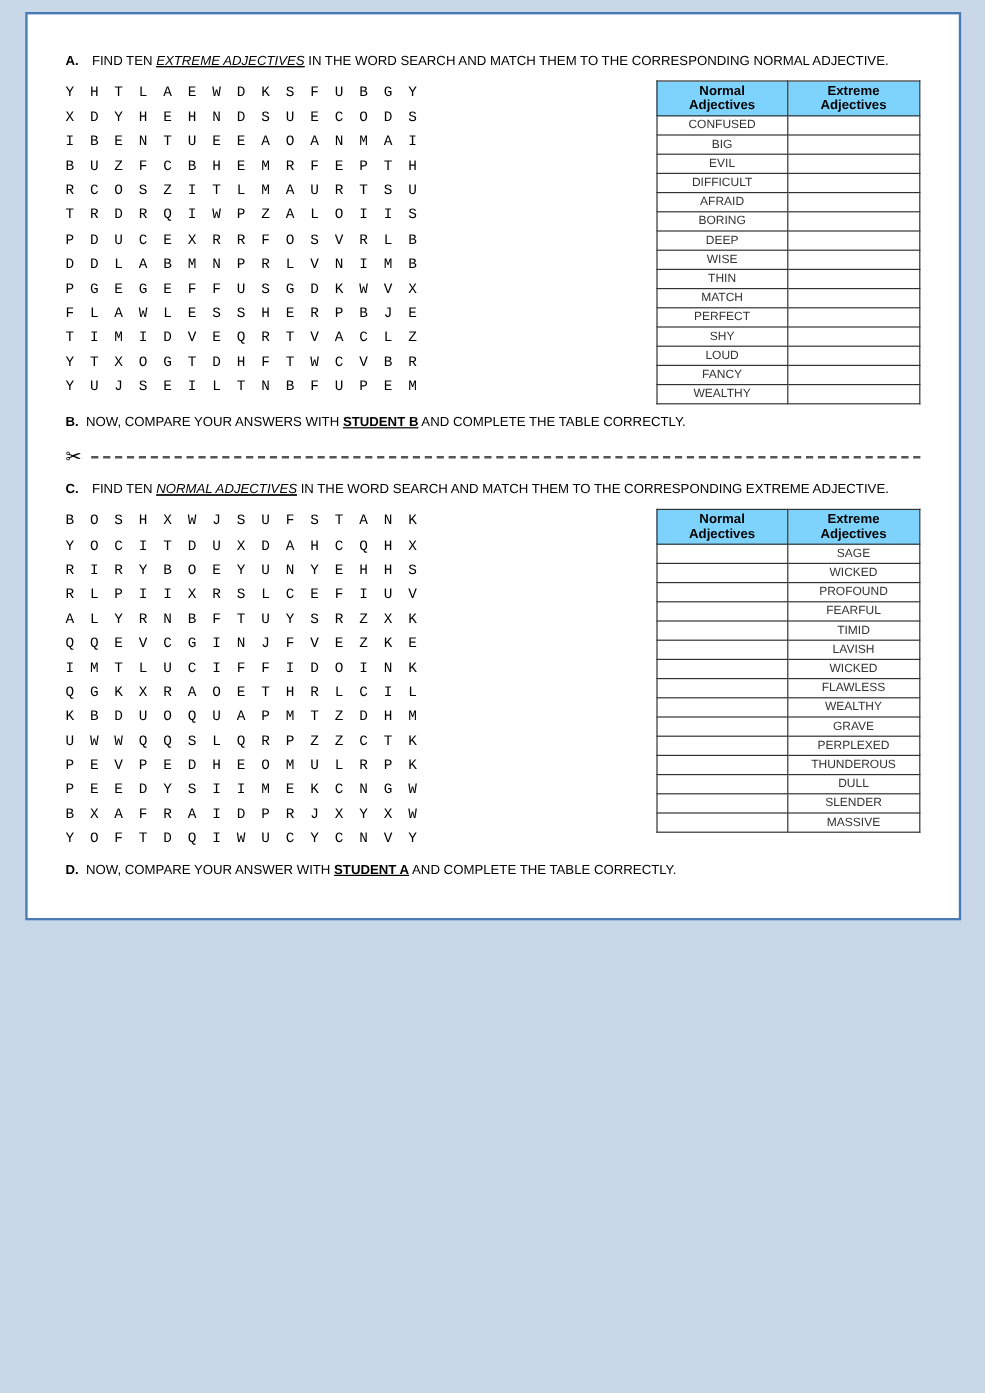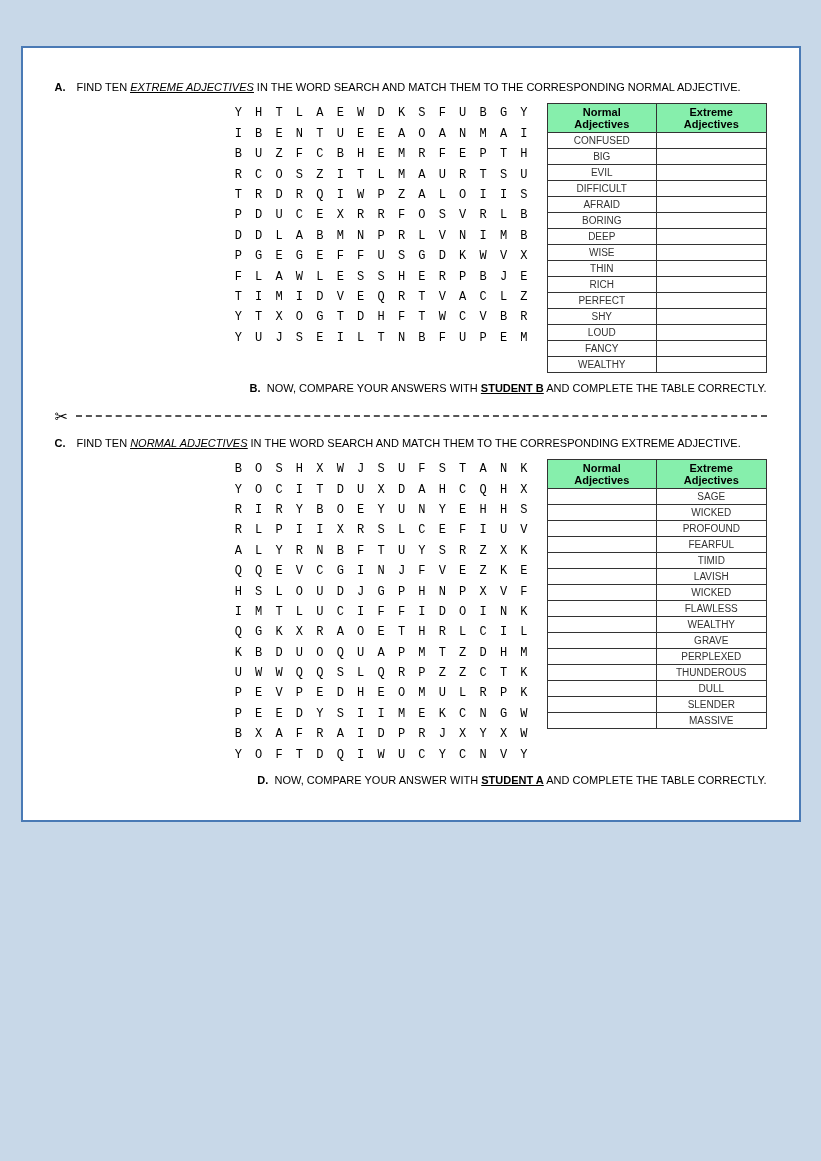--- a/index.html
+++ b/index.html
@@ -9,21 +9,20 @@
       justify-content: center;
       align-items: flex-start;
       padding: 10px;
       font-family: Arial, sans-serif;
     }
     .page {
       width: 780px;
       background: white;
       border: 2px solid #4a7ab5;
       padding: 24px 32px 24px 32px;
-      margin-top: 36px;
     }
     .section {
       margin-bottom: 8px;
     }
     .main-title {
       text-align: center;
       font-size: 20px;
       font-weight: bold;
       letter-spacing: 2px;
       margin-bottom: 6px;
@@ -56,36 +55,35 @@
     }
     .wordsearch {
       font-family: 'Courier New', monospace;
       font-size: 12px;
       letter-spacing: 3px;
       line-height: 1.7;
       flex: 1;
     }
     .wordsearch .ws-row {
       white-space: nowrap;
-      text-align: right;
     }
     .adj-table {
       border-collapse: collapse;
       font-size: 11px;
       min-width: 220px;
     }
     .adj-table th, .adj-table td {
       border: 1px solid #333;
       padding: 2px 8px;
       text-align: center;
       min-width: 100px;
     }
     .adj-table th {
       font-weight: bold;
-      background: #86efac;
+      background: #7dd3fc;
     }
     .adj-table td {
       font-size: 10px;
       color: #333;
       height: 16px;
     }
     .cut-line {
       display: flex;
       align-items: center;
       margin: 10px 0 10px 0;
@@ -95,21 +93,20 @@
       margin-right: 8px;
     }
     .dashed-line {
       flex: 1;
       border-top: 2px dashed #555;
     }
     .compare-instruction {
       font-size: 11px;
       margin-bottom: 6px;
       line-height: 1.4;
-      text-align: right;
     }
     .compare-instruction u {
       font-weight: bold;
     }
     .relative-container {
       position: relative;
     }
   </style>
 </head>
 <body>
@@ -121,20 +118,21 @@
     <div class="student-label"></div>
 
     <div class="instruction">
       <span class="letter">A.</span>
       <span>FIND TEN <em><u>EXTREME ADJECTIVES</u></em> IN THE WORD SEARCH AND MATCH THEM TO THE CORRESPONDING NORMAL ADJECTIVE.</span>
     </div>
 
     <div class="wordsearch-table-row relative-container">
       <div class="wordsearch" id="ws-a">
           <div class="ws-row">Y H T L A E W D K S F U B G Y</div>
+          <div class="ws-row">X D Y H E H N D S U E C O D S</div>
           <div class="ws-row">I B E N T U E E A O A N M A I</div>
           <div class="ws-row">B U Z F C B H E M R F E P T H</div>
           <div class="ws-row">R C O S Z I T L M A U R T S U</div>
           <div class="ws-row">T R D R Q I W P Z A L O I I S</div>
           <div class="ws-row">P D U C E X R R F O S V R L B</div>
           <div class="ws-row">D D L A B M N P R L V N I M B</div>
           <div class="ws-row">P G E G E F F U S G D K W V X</div>
           <div class="ws-row">F L A W L E S S H E R P B J E</div>
           <div class="ws-row">T I M I D V E Q R T V A C L Z</div>
           <div class="ws-row">Y T X O G T D H F T W C V B R</div>
@@ -179,21 +177,21 @@
               </tr>
               <tr>
                 <td>WISE</td>
                 <td></td>
               </tr>
               <tr>
                 <td>THIN</td>
                 <td></td>
               </tr>
               <tr>
-                <td>RICH</td>
+                <td>MATCH</td>
                 <td></td>
               </tr>
               <tr>
                 <td>PERFECT</td>
                 <td></td>
               </tr>
               <tr>
                 <td>SHY</td>
                 <td></td>
               </tr>
@@ -234,21 +232,20 @@
     </div>
 
     <div class="wordsearch-table-row relative-container">
       <div class="wordsearch" id="ws-b">
           <div class="ws-row">B O S H X W J S U F S T A N K</div>
           <div class="ws-row">Y O C I T D U X D A H C Q H X</div>
           <div class="ws-row">R I R Y B O E Y U N Y E H H S</div>
           <div class="ws-row">R L P I I X R S L C E F I U V</div>
           <div class="ws-row">A L Y R N B F T U Y S R Z X K</div>
           <div class="ws-row">Q Q E V C G I N J F V E Z K E</div>
-          <div class="ws-row">H S L O U D J G P H N P X V F</div>
           <div class="ws-row">I M T L U C I F F I D O I N K</div>
           <div class="ws-row">Q G K X R A O E T H R L C I L</div>
           <div class="ws-row">K B D U O Q U A P M T Z D H M</div>
           <div class="ws-row">U W W Q Q S L Q R P Z Z C T K</div>
           <div class="ws-row">P E V P E D H E O M U L R P K</div>
           <div class="ws-row">P E E D Y S I I M E K C N G W</div>
           <div class="ws-row">B X A F R A I D P R J X Y X W</div>
           <div class="ws-row">Y O F T D Q I W U C Y C N V Y</div>
         </div>
       <div>

